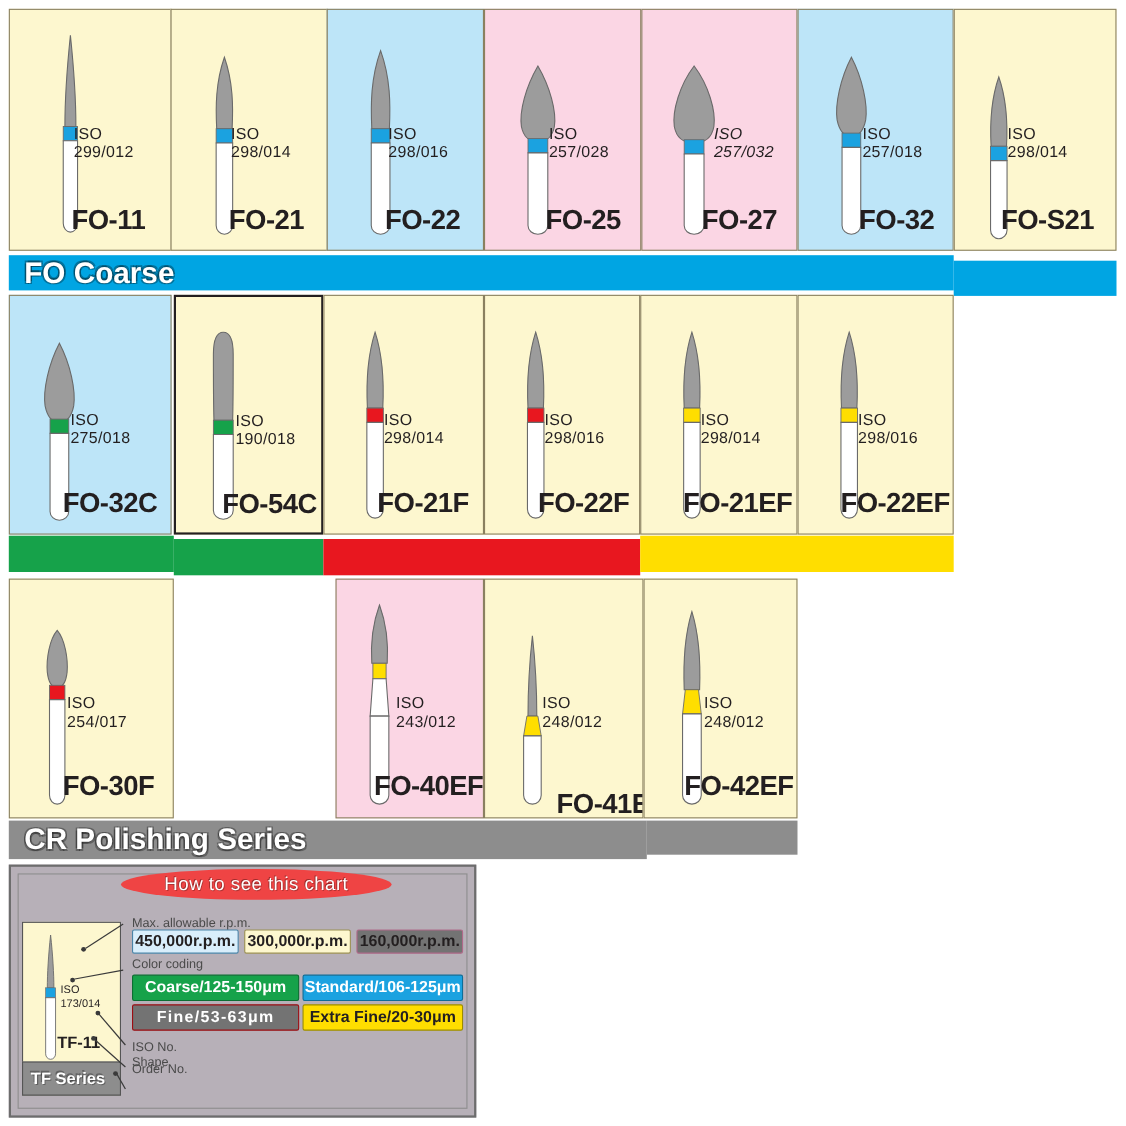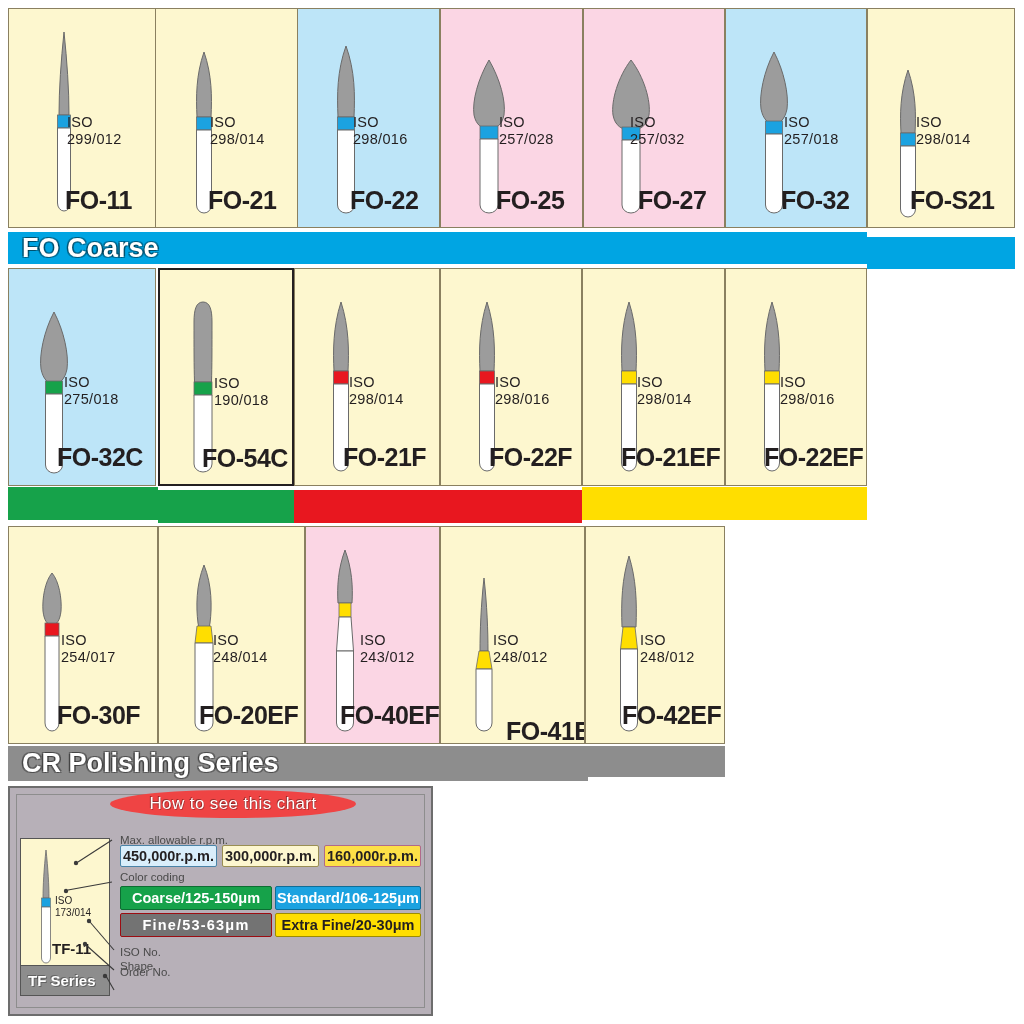--- a/index.html
+++ b/index.html
@@ -131,21 +131,21 @@
   }
   .chip{
     position:absolute;box-sizing:border-box;
     display:flex;align-items:center;justify-content:center;
     font-size:15px;font-weight:bold;white-space:nowrap;
     border-radius:2px;
   }
   .chip.rpm{height:22px;border:1.5px solid #777;font-size:14.5px;color:#231f20;}
   .chip.rpm.b1{background:#d9eefb;border-color:#4a84a8;}
   .chip.rpm.b2{background:#fdf7cf;border-color:#9a8f53;}
-  .chip.rpm.b3{background:#fde047;border-color:#b06a8a;}
+  .chip.rpm.b3{background:#737373;border-color:#b06a8a;}
   .chip.grit{height:24px;border:1.5px solid #555;color:#ffffff;font-size:14.5px;}
   .chip.grit.coarse  {background:#16a24a;border-color:#0c6e32;}
   .chip.grit.standard{background:#1ba2e0;border-color:#0f6d97;}
   .chip.grit.fine    {background:#737373;border-color:#9c0d12;letter-spacing:1.2px;}
   .chip.grit.xfine   {background:#ffde00;border-color:#9c8c00;color:#231f20;}
 
   
   .leader{position:absolute;stroke:#3a3a3a;stroke-width:1.1;fill:none;}
   #leaders{position:absolute;left:0;top:780px;width:440px;height:244px;pointer-events:none;}
 </style>
@@ -207,21 +207,21 @@
   </div>
 
   <div class="cell bg-pink" style="left:583px;top:8px;width:142px;height:220px;">
     <div class="bur" style="left:24px;top:48px;">
       <svg width="46" height="164" viewBox="0 0 46 164">
         <path d="M23 3 C36 20 43 44 41 58 C39 69 32 73 23 73 C14 73 7 69 5 58 C3 44 10 20 23 3 Z" fill="#9c9c9c" stroke="#6a6a6a" stroke-width="1"></path>
         <rect x="14" y="70" width="18" height="13" fill="#1ba2e0" stroke="#6a6a6a" stroke-width="0.8"></rect>
         <path d="M14 83 L32 83 L32 148 A9 8 0 0 1 14 148 Z" fill="#ffffff" stroke="#6a6a6a" stroke-width="1"></path>
       </svg>
     </div>
-    <div class="iso" style="left:46px;top:105px;"><span>ISO</span>
+    <div class="iso" style="left:65px;top:105px;font-style:italic;"><span>ISO</span>
 <span>257/032</span></div>
     <div class="code" style="left:54px;top:177px;">FO-27</div>
   </div>
 
   <div class="cell bg-blue" style="left:725px;top:8px;width:142px;height:220px;">
     <div class="bur" style="left:28px;top:40px;">
       <svg width="40" height="172" viewBox="0 0 40 172">
         <path d="M20 3 C30 22 35 46 33 60 C31 70 26 75 20 75 C14 75 9 70 7 60 C5 46 10 22 20 3 Z" fill="#9c9c9c" stroke="#6a6a6a" stroke-width="1"></path>
         <rect x="11.5" y="72" width="17" height="13" fill="#1ba2e0" stroke="#6a6a6a" stroke-width="0.8"></rect>
         <path d="M11.5 85 L28.5 85 L28.5 156 A8.5 8 0 0 1 11.5 156 Z" fill="#ffffff" stroke="#6a6a6a" stroke-width="1"></path>
@@ -339,32 +339,20 @@
         <path d="M17 6 C24 14 27 32 26 44 C25 53 22 58 17 58 C12 58 9 53 8 44 C7 32 10 14 17 6 Z" fill="#9c9c9c" stroke="#6a6a6a" stroke-width="1"></path>
         <rect x="10" y="56" width="14" height="13" fill="#e8171f" stroke="#6a6a6a" stroke-width="0.8"></rect>
         <path d="M10 69 L24 69 L24 156 A7 8 0 0 1 10 156 Z" fill="#ffffff" stroke="#6a6a6a" stroke-width="1"></path>
       </svg>
     </div>
     <div class="iso" style="left:52px;top:105px;"><span>ISO</span>
 <span>254/017</span></div>
     <div class="code" style="left:48px;top:174px;">FO-30F</div>
   </div>
 
-  <div class="cell bg-cream" style="left:158px;top:526px;width:147px;height:218px;">
-    <div class="bur" style="left:28px;top:34px;">
-      <svg width="34" height="178" viewBox="0 0 34 178">
-        <path d="M17 4 C25 24 25 46 23 62 C22 68 20 70 17 70 C14 70 12 68 11 62 C9 46 9 24 17 4 Z" fill="#9c9c9c" stroke="#6a6a6a" stroke-width="1"></path>
-        <path d="M10 65 L24 65 L26 82 L8 82 Z" fill="#ffde00" stroke="#6a6a6a" stroke-width="0.8"></path>
-        <path d="M8 82 L26 82 L26 162 A9 8 0 0 1 8 162 Z" fill="#ffffff" stroke="#6a6a6a" stroke-width="1"></path>
-      </svg>
-    </div>
-    <div class="iso" style="left:54px;top:105px;"><span>ISO</span>
-<span>248/014</span></div>
-    <div class="code" style="left:40px;top:174px;">FO-20EF</div>
-  </div>
 
   <div class="cell bg-pink" style="left:305px;top:526px;width:135px;height:218px;">
     <div class="bur" style="left:22px;top:20px;">
       <svg width="34" height="192" viewBox="0 0 34 192">
         <path d="M17 3 C24 22 25 40 24 56 L10 56 C9 40 10 22 17 3 Z" fill="#9c9c9c" stroke="#6a6a6a" stroke-width="1"></path>
         <rect x="11" y="56" width="12" height="14" fill="#ffde00" stroke="#6a6a6a" stroke-width="0.8"></rect>
         <path d="M11 70 L23 70 L25.5 104 L8.5 104 Z" fill="#ffffff" stroke="#6a6a6a" stroke-width="1"></path>
         <path d="M8.5 104 L25.5 104 L25.5 176 A8.5 8 0 0 1 8.5 176 Z" fill="#ffffff" stroke="#6a6a6a" stroke-width="1"></path>
       </svg>
     </div>

